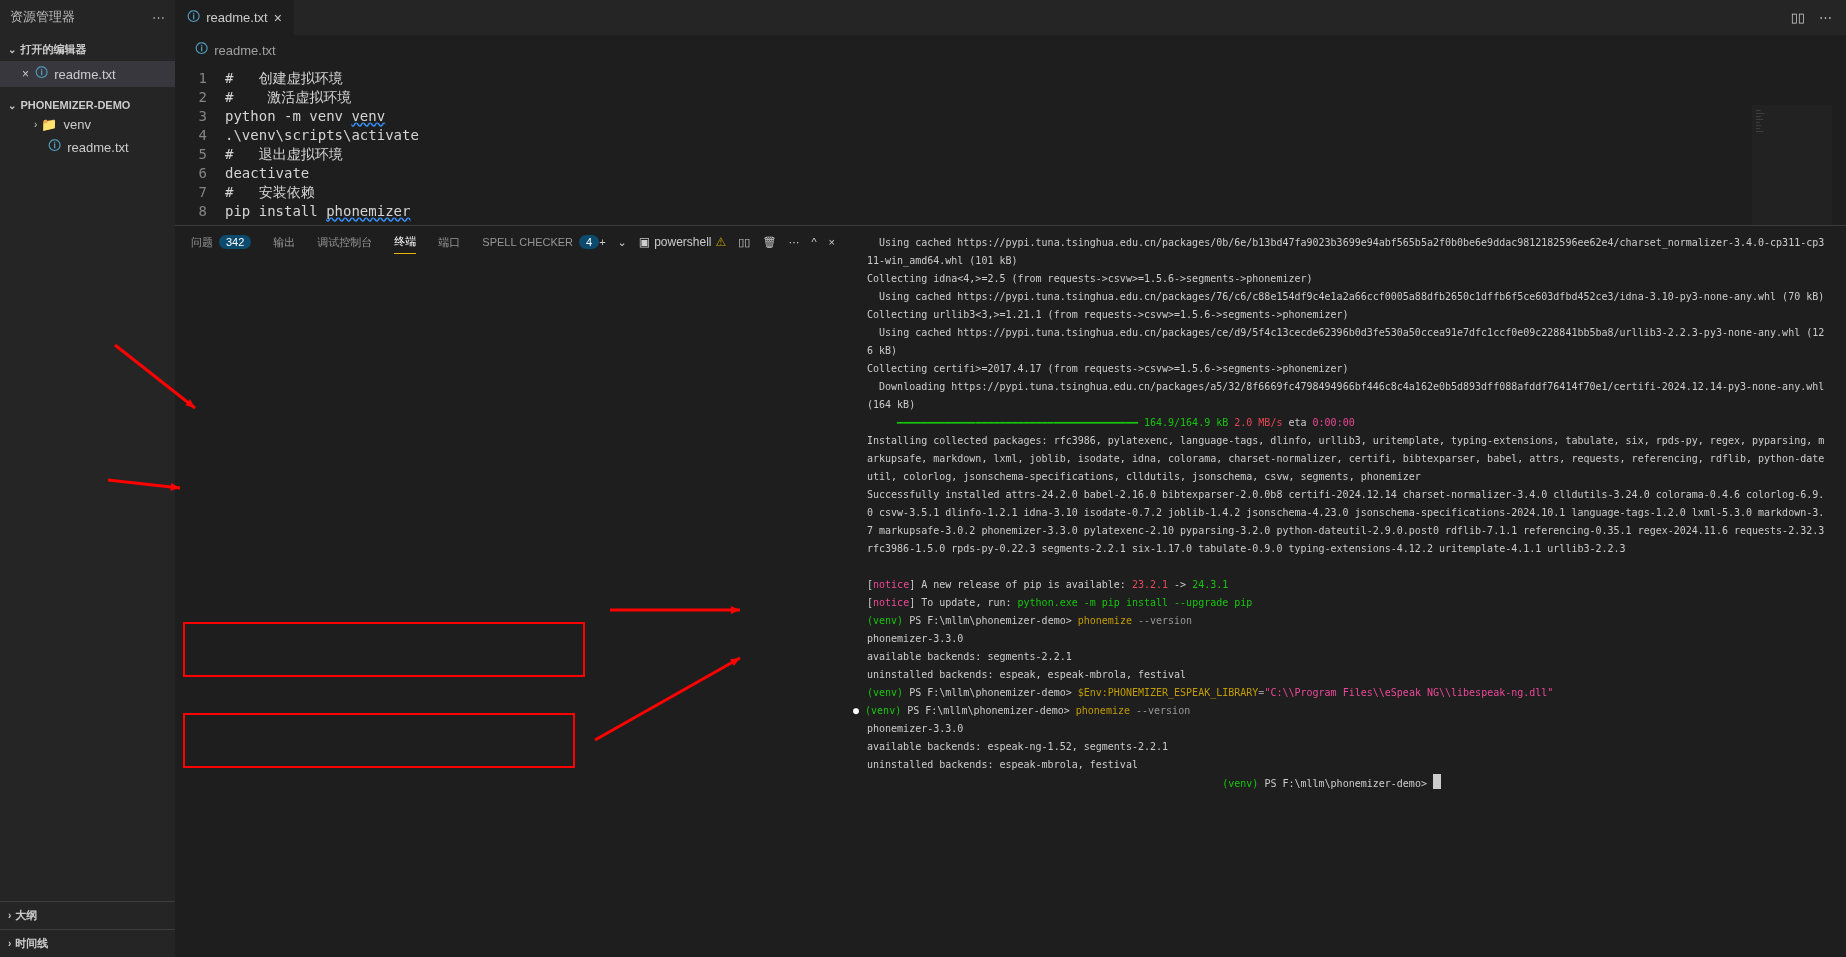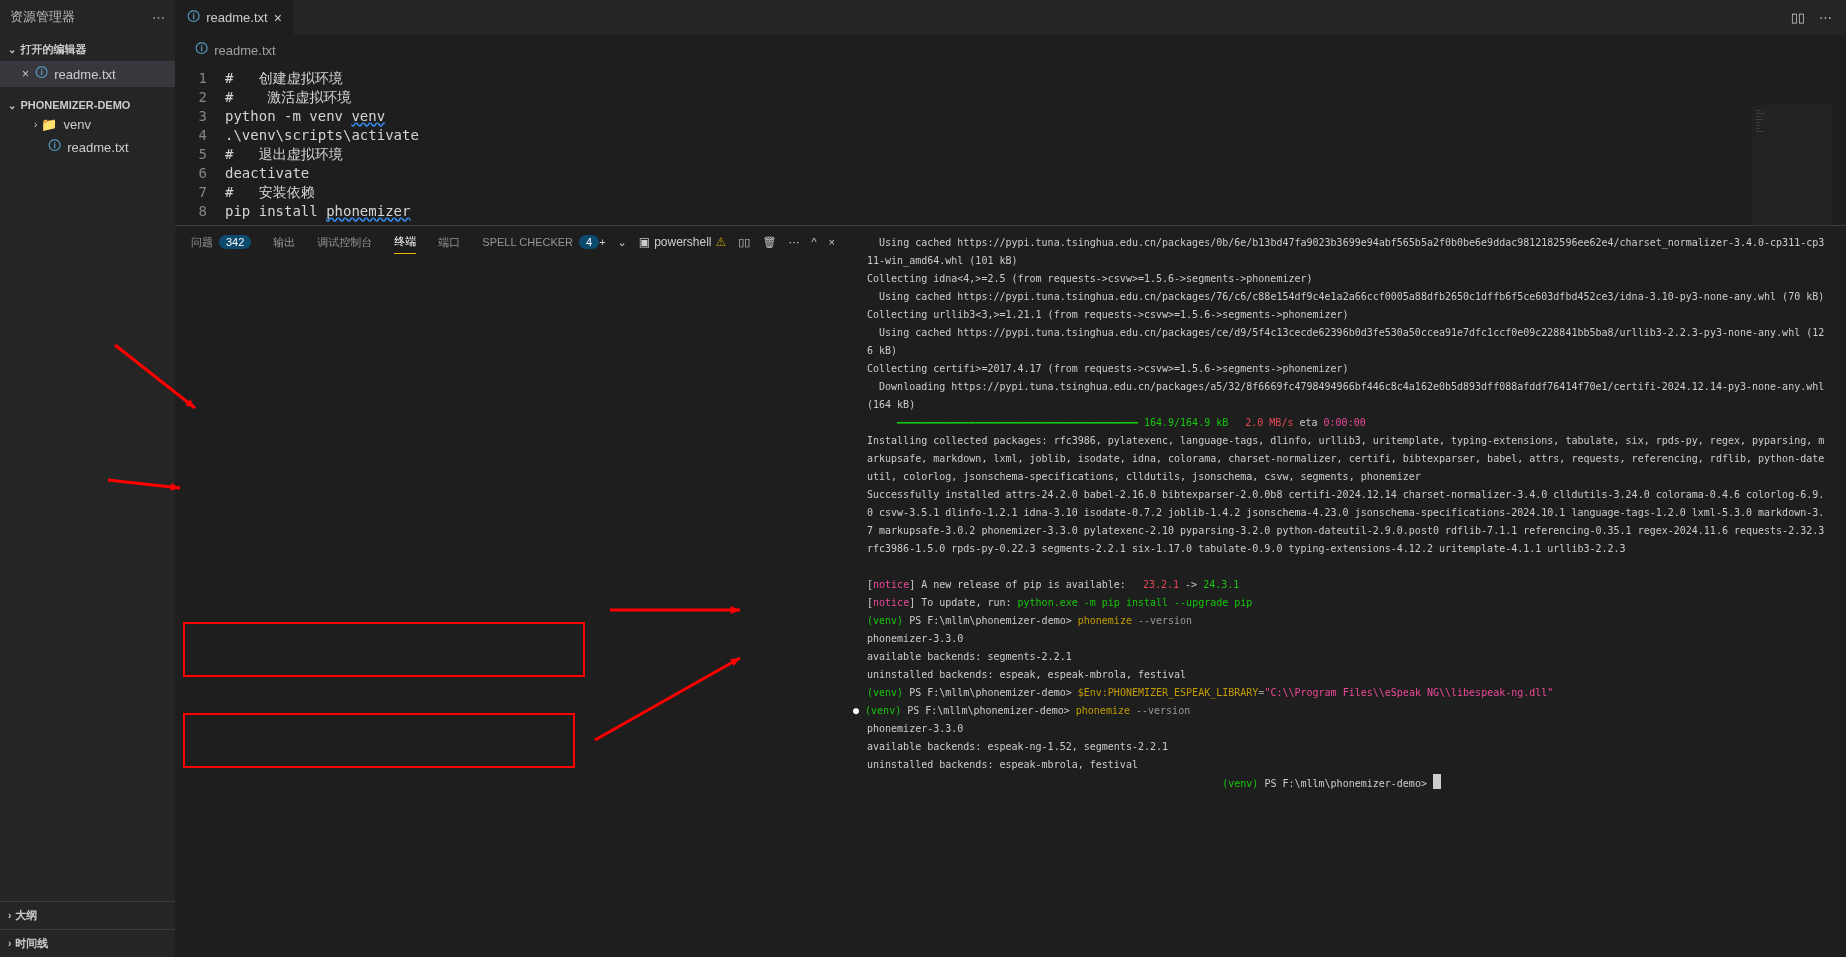--- a/index.html
+++ b/index.html
@@ -42,21 +42,21 @@
 .panel-tab { color: #969696; cursor: pointer; display: flex; align-items: center; gap: 6px; }
 .panel-tab.active { color: #ffffff; border-bottom: 1px solid #eab308; padding-bottom: 4px; margin-bottom: -4px; }
 .badge { background: #0c4a6e; border-radius: 10px; padding: 1px 7px; font-size: 11px; color: #ffffff; }
 .panel-tabs-right { display: flex; gap: 12px; align-items: center; color: #cccccc; }
 .panel-tabs-right .shell { display: flex; align-items: center; gap: 4px; font-size: 12px; }
 .panel-tabs-right .warn { color: #cca700; }
 .terminal { flex: 1; overflow: hidden; padding: 8px 16px; font-family: Consolas, monospace; font-size: 10px; line-height: 18px; color: #cccccc; white-space: pre-wrap; word-break: break-all; position: relative; }
 .terminal div { min-height: 18px; }
 .green { color: #16c60c; }
 .yellow { color: #c19c00; }
-.red { color: #e74856; padding-left: 11px; }
+.red { color: #e74856; }
 .cyan { color: #ec4899; }
 .gray { color: #999999; }
 .box-red { border: 2px solid #ff0000; position: absolute; pointer-events: none; }
 .arrow-annotation { position: absolute; pointer-events: none; }
 .cursor-block { display: inline-block; width: 8px; height: 15px; background: #cccccc; vertical-align: text-bottom; }
 </style>
 </head>
 <body>
 
 <div class="workspace">

